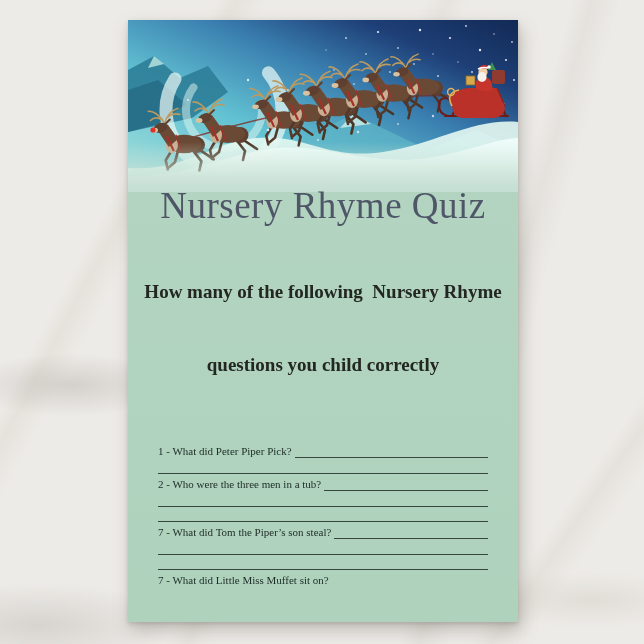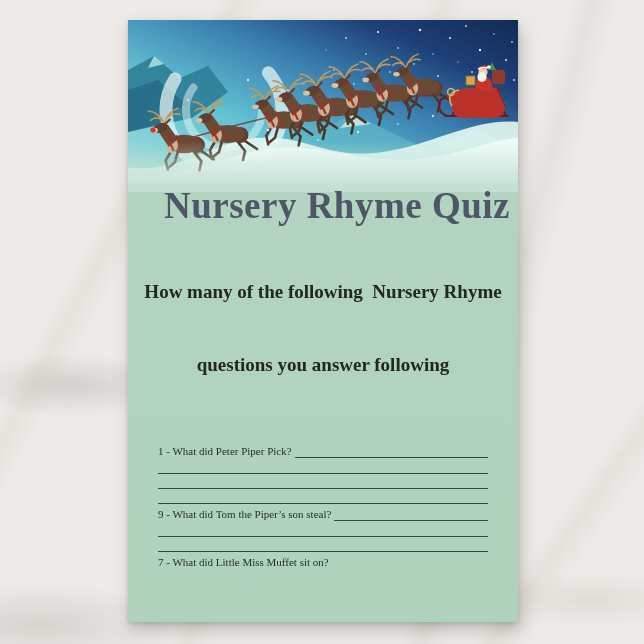--- a/index.html
+++ b/index.html
@@ -16,22 +16,22 @@
       linear-gradient(105deg, transparent 70%, rgba(140,135,124,0.09) 72.5%, transparent 76%),
       linear-gradient(125deg, transparent 84%, rgba(160,148,128,0.10) 86%, transparent 89%);
   }
   .card{
     position:absolute;left:128px;top:20px;width:390px;height:602px;
     background:linear-gradient(180deg,#c6dfd3 0px,#b7d8c5 60px,#b2d4c0 140px,#afd2bd 100%);
     box-shadow:3px 8px 16px rgba(105,100,92,0.35), 0 2px 4px rgba(105,100,92,0.25);
   }
   .illus{display:block;width:390px;height:172px;}
   .card-title{
-    margin:-6px 8px 0 0;text-align:right;
-    font-size:37px;font-weight:bold;line-height:1.1;
+    margin:-6px 0 0 0;text-align:center;
+    font-size:37px;font-weight:normal;line-height:1.1;
     color:#4f5668;letter-spacing:0.5px;
   }
   .subtitle{
     margin-top:5px;text-align:center;color:#232621;
     font-size:19px;font-weight:bold;line-height:1.28;white-space:pre-wrap;
   }
   .q-list{margin:16px 30px 0 30px;}
   .q-pair{}
   .q-row{display:flex;align-items:flex-end;height:18px;}
   .q-text{
@@ -171,47 +171,51 @@
         <circle cx="320" cy="140" r="1" opacity="0.55"></circle>
     </g>
 
     <rect x="0" y="122" width="390" height="50" fill="url(#fade)"></rect>
   </svg>
 
   <h1 class="card-title">Nursery Rhyme Quiz</h1>
 
   <div class="subtitle">
     <div>How many of the following  Nursery Rhyme</div>
-    <div>questions you answer following</div>
+    <div>questions you child correctly</div>
   </div>
 
   <div class="q-list">
       <div class="q-pair">
         <div class="q-row">
           <span class="q-text">1 - What did Peter Piper Pick?</span>
           <span class="q-fill"></span>
         </div>
         <div class="q-fullline"></div>
       </div>
       <div class="q-pair">
-        <div class="q-fullline"></div>
-      </div>
-      <div class="q-pair">
-        <div class="q-fullline"></div>
-      </div>
-      <div class="q-pair">
-        <div class="q-row">
-          <span class="q-text">9 - What did Tom the Piper’s son steal?</span>
+        <div class="q-row">
+          <span class="q-text">2 - Who were the three men in a tub?</span>
           <span class="q-fill"></span>
         </div>
         <div class="q-fullline"></div>
       </div>
       <div class="q-pair">
         <div class="q-fullline"></div>
       </div>
       <div class="q-pair">
         <div class="q-row">
+          <span class="q-text">7 - What did Tom the Piper’s son steal?</span>
+          <span class="q-fill"></span>
+        </div>
+        <div class="q-fullline"></div>
+      </div>
+      <div class="q-pair">
+        <div class="q-fullline"></div>
+      </div>
+      <div class="q-pair">
+        <div class="q-row">
           <span class="q-text">7 - What did Little Miss Muffet sit on?</span>
         </div>
       </div>
     </div>
 
 </div>
 
 </body></html>

